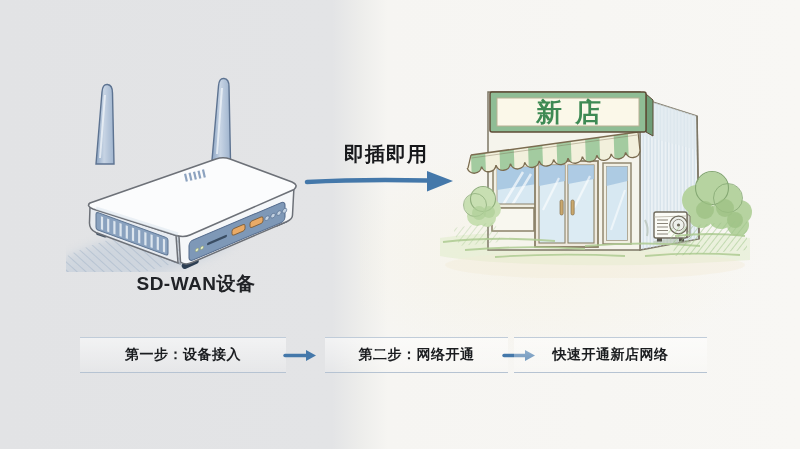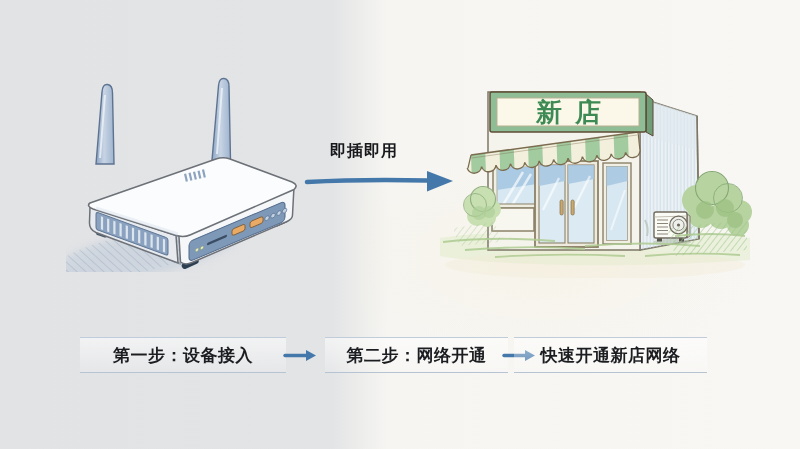--- a/index.html
+++ b/index.html
@@ -12,30 +12,30 @@
     position:absolute;left:360px;top:140px;width:430px;height:240px;
     background:radial-gradient(ellipse at 42% 48%, rgba(247,241,219,.45), rgba(247,241,219,0) 62%);
     pointer-events:none;
   }
   .fig{position:absolute;}
   .device-label{
     position:absolute;left:96px;top:271px;width:200px;text-align:center;
     font-size:19px;font-weight:bold;color:#202226;letter-spacing:.5px;
   }
   .flow-label{
-    position:absolute;left:330px;top:141px;width:112px;
-    font-size:16px;font-weight:bold;color:#17181b;letter-spacing:1px;
+    position:absolute;left:330px;top:141px;width:112px;text-align:center;
+    font-size:20px;font-weight:bold;color:#17181b;letter-spacing:1px;
   }
   .flow-arrow{position:absolute;left:303px;top:167px;}
   .step{
     position:absolute;top:337px;height:36px;box-sizing:border-box;
     display:flex;align-items:center;justify-content:center;
     border-top:1px solid #c0ccd9;border-bottom:1px solid #b6c3d2;
     background:linear-gradient(180deg,rgba(255,255,255,.55),rgba(255,255,255,.12));
-    font-size:17px;font-weight:bold;color:#1b1d20;letter-spacing:.5px;white-space:nowrap;
+    font-size:14px;font-weight:bold;color:#1b1d20;letter-spacing:.5px;white-space:nowrap;
   }
   .step-1{left:80px;width:206px}
   .step-2{left:325px;width:183px}
   .step-3{left:514px;width:193px}
   .step-arrow{position:absolute;top:348px;}
   .step-arrow-1{left:283px}
   .step-arrow-2{left:502px}
 </style>
 </head>
 <body>
@@ -123,20 +123,21 @@
         <g fill="#c3d2e2" stroke="#51688a" stroke-width="0.6">
           <circle cx="201" cy="245.5" r="2.2"></circle>
             <circle cx="207" cy="245.5" r="2.2"></circle>
           <circle cx="213" cy="245.5" r="2.2"></circle>
             <circle cx="218.6" cy="245.5" r="2.2"></circle>
         </g>
       </g>
     </g>
   </svg>
 
+  <div class="device-label">SD-WAN设备</div>
 
   <div class="flow-label">即插即用</div>
   <svg class="flow-arrow" width="152" height="30" viewBox="0 0 152 30">
     <path d="M4,15 Q60,12 124,13.5" stroke="#4478aa" stroke-width="4.6" stroke-linecap="round" fill="none"></path>
     <polygon points="124,4 150,14 124,24.5" fill="#4478aa"></polygon>
   </svg>
 
   <svg class="fig" style="left:435px;top:60px" width="320" height="218" viewBox="0 0 320 218">
     <defs>
       <pattern id="wallHatch" width="3.4" height="8" patternUnits="userSpaceOnUse">

